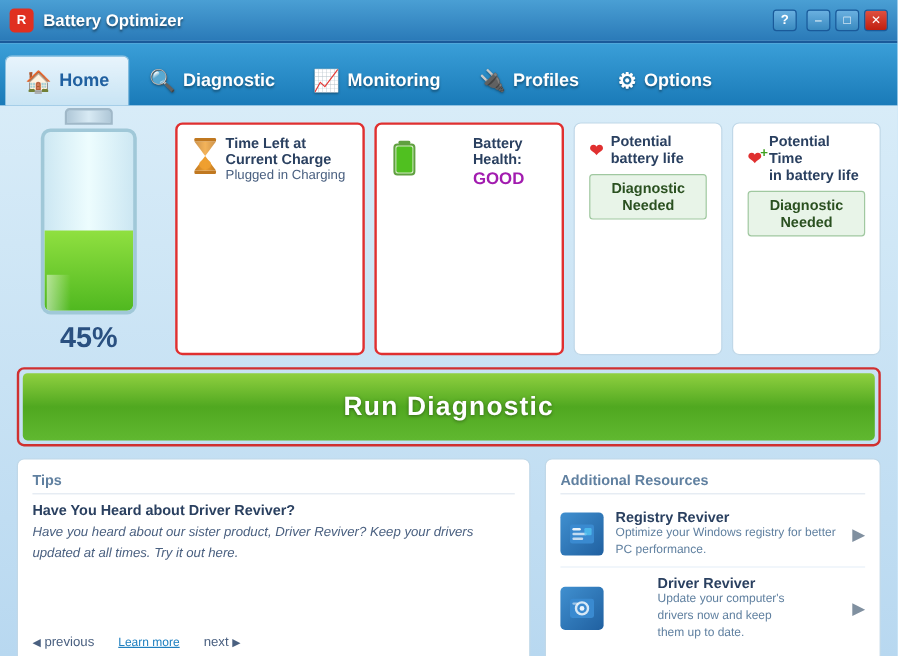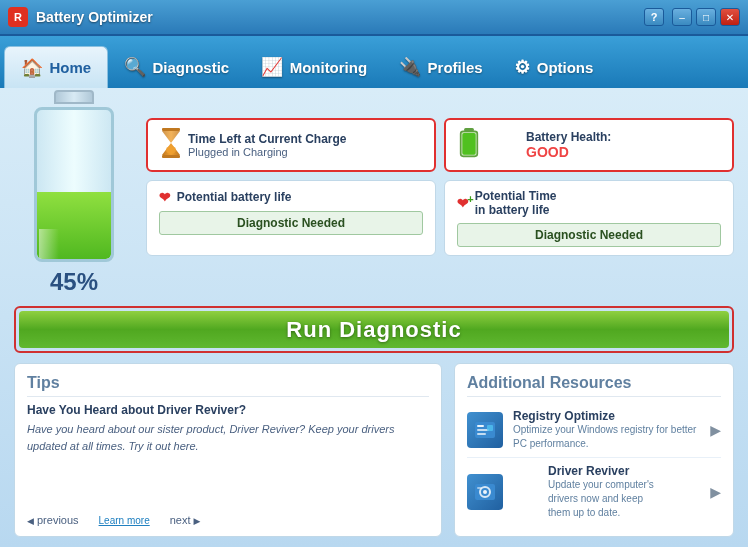--- a/index.html
+++ b/index.html
@@ -178,23 +178,21 @@
       font-size: 24px;
       font-weight: bold;
       color: #2a5080;
       margin-top: 6px;
     }
 
     
     .info-panels {
       flex: 1;
       display: flex;
-      flex-direction: column;
       gap: 8px;
-      margin-top: 16px;
     }
     .info-row {
       display: flex;
       gap: 8px;
     }
 
     .info-card {
       background: white;
       border: 2px solid #c0d8e8;
       border-radius: 6px;
@@ -209,21 +207,21 @@
       font-weight: bold;
       color: #2a4060;
     }
     .info-card-subtitle {
       font-size: 11px;
       color: #4a6080;
     }
     .info-card-status {
       font-size: 14px;
       font-weight: bold;
-      color: #ef4444;
+      color: #a21caf;
     }
 
     
     .potential-card {
       background: white;
       border: 1px solid #c0d8e8;
       border-radius: 6px;
       padding: 8px 12px;
       flex: 1;
     }
@@ -259,21 +257,21 @@
     }
     .run-diagnostic-btn {
       background: linear-gradient(to bottom, #90d040, #50a820, #60b830);
       border: none;
       border-radius: 4px;
       color: white;
       font-size: 22px;
       font-weight: bold;
       text-shadow: 0 1px 3px rgba(0,0,0,0.4);
       width: 100%;
-      height: 37px;
+      height: 56px;
       cursor: pointer;
       letter-spacing: 1px;
     }
 
     
     .bottom-section {
       display: flex;
       gap: 12px;
       flex: 1;
     }
@@ -282,21 +280,21 @@
     .tips-panel {
       flex: 1;
       background: white;
       border: 1px solid #c0d8e8;
       border-radius: 6px;
       padding: 10px 12px;
       display: flex;
       flex-direction: column;
     }
     .panel-header {
-      font-size: 16px;
+      font-size: 12px;
       color: #6080a0;
       font-weight: bold;
       margin-bottom: 6px;
       border-bottom: 1px solid #e0e8f0;
       padding-bottom: 4px;
     }
     .tips-title {
       font-size: 12px;
       font-weight: bold;
       color: #2a4060;
@@ -565,21 +563,21 @@
         <div class="resource-icon registry">
           <svg width="24" height="24" viewBox="0 0 24 24">
             <rect x="2" y="4" width="20" height="16" rx="2" fill="#3a8ad0"></rect>
             <rect x="4" y="7" width="7" height="2" rx="1" fill="white" opacity="0.9"></rect>
             <rect x="4" y="11" width="12" height="2" rx="1" fill="white" opacity="0.7"></rect>
             <rect x="4" y="15" width="9" height="2" rx="1" fill="white" opacity="0.7"></rect>
             <rect x="14" y="7" width="6" height="6" rx="1" fill="#50c0f0" opacity="0.8"></rect>
           </svg>
         </div>
         <div class="resource-text-block">
-          <div class="resource-title">Registry Optimize</div>
+          <div class="resource-title">Registry Reviver</div>
           <div class="resource-desc">Optimize your Windows registry for better PC performance.</div>
         </div>
         <span class="resource-arrow">▶</span>
       </div>
 
       <div class="resource-item">
         <div class="resource-icon driver">
           <svg width="24" height="24" viewBox="0 0 24 24">
             <rect x="2" y="4" width="20" height="16" rx="2" fill="#3a8ad0"></rect>
             <circle cx="12" cy="12" r="5" fill="none" stroke="white" stroke-width="2" opacity="0.8"></circle>

